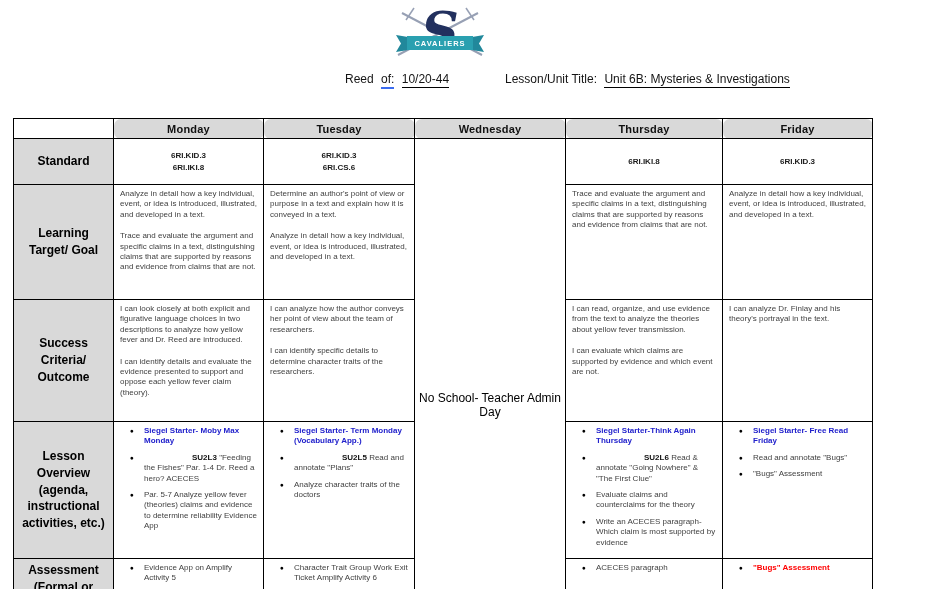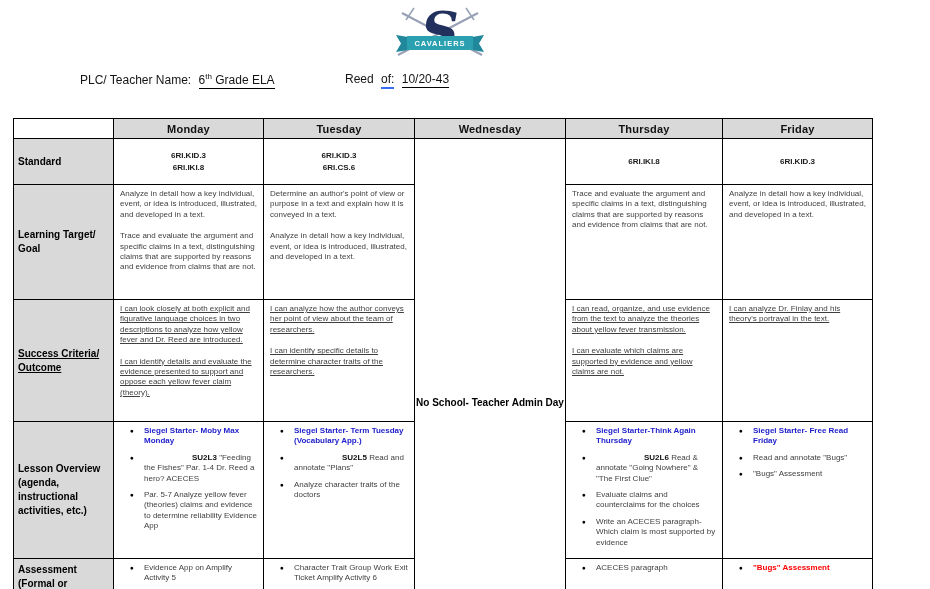--- a/index.html
+++ b/index.html
@@ -16,35 +16,35 @@
   .hitem .lbl { margin-right:4px; }
   .uline { border-bottom:1px solid #000; padding-bottom:1px; }
   .of-check { border-bottom:2px solid #3b6cf0; padding-bottom:1px; margin-right:4px; }
   sup { font-size:8px; }
   
   table.plan {
     position:absolute; left:13px; top:118px; width:859px;
     border-collapse:collapse; table-layout:fixed;
   }
   table.plan td { border:1px solid #000; overflow:hidden; }
-  td.day    { background:#d9d9d9; text-align:center; font-weight:bold; font-size:11px; height:20px; letter-spacing:.2px; }
+  td.day    { background:#d9d9d9; text-align:center; font-weight:bold; font-size:11px; height:20px; letter-spacing:.2px;border-radius:7px; }
   td.corner { background:#fff; height:20px; }
   td.rowlabel {
-    background:#d9d9d9; text-align:left; vertical-align:middle;
-    font-weight:bold; font-size:10px; padding:3px 4px; line-height:1.4; color:#000;
+    background:#d9d9d9; text-align:center; vertical-align:middle;
+    font-weight:bold; font-size:12px; padding:3px 4px; line-height:1.4; color:#000;
   }
   td.std  { vertical-align:middle; text-align:center; font-weight:bold; font-size:8px; line-height:1.5; color:#1a1a1a; }
   td.body { vertical-align:top; font-size:8px; color:#3f3f3f; padding:4px 6px; line-height:1.3; }
   tr.r-standard td { height:46px; }
   tr.r-lt td       { height:115px; }
-  tr.r-sc td       { height:122px;text-decoration:underline; }
+  tr.r-sc td       { height:122px; }
   tr.r-lo td       { height:132px; }
   tr.r-as td       { height:52px; }
   td.wed { vertical-align:middle; text-align:center; padding-top:56px; }
-  .wednote { font-weight:bold; font-size:10px; color:#000; }
+  .wednote { font-weight:normal; font-size:12px; color:#000; }
   .para + .para { margin-top:11px; }
   .std-line { line-height:1.5; }
   
   .bullet-item { display:flex; margin-bottom:6px; }
   .bullet-dot  { flex:none; width:24px; text-align:center; font-size:6.5px; color:#000; padding-top:1px; line-height:inherit; }
   .bullet-text { flex:1; }
   .seg-bold { font-weight:bold; color:#111;margin-left:48px; }
   .seg-blue { font-weight:bold; color:#2121cc; }
   .seg-red  { font-weight:bold; color:#ff0000; }
 </style>
@@ -68,28 +68,28 @@
       <g>
         <polygon points="10,32 22,34 22,47 10,49 15,40.5" fill="#21889b"></polygon>
         <polygon points="98,32 86,34 86,47 98,49 93,40.5" fill="#21889b"></polygon>
         <rect x="21" y="33" width="66" height="14" fill="#2aa0b0"></rect>
         <text x="54" y="43" text-anchor="middle" font-family="Liberation Sans, sans-serif" font-size="7.5" font-weight="bold" fill="#ffffff" letter-spacing="1">CAVALIERS</text>
       </g>
     </svg>
   </div>
 
   <div class="hline">
-    <span class="hitem" style="left:80px">
-      <span class="lbl">PLC/ Teacher Name:</span>
-      <span class="uline"><span>6</span><sup>th</sup> <span>Grade ELA</span></span>
-    </span>
     <span class="hitem" style="left:345px">
       <span class="lbl">Reed</span>
       <span class="of-check">of:</span>
-      <span class="uline">10/20-43</span>
+      <span class="uline">10/20-44</span>
+    </span>
+    <span class="hitem" style="left:505px">
+      <span class="lbl">Lesson/Unit Title:</span>
+      <span class="uline">Unit 6B: Mysteries &amp; Investigations</span>
     </span>
   </div>
 
   <table class="plan">
     <colgroup>
       <col style="width:100px">
         <col style="width:150px">
         <col style="width:151px">
       <col style="width:151px">
         <col style="width:157px">
@@ -146,21 +146,21 @@
       <td class="body">
             <div class="para">I can look closely at both explicit and figurative language choices in two descriptions to analyze how yellow fever and Dr. Reed are introduced.</div>
             <div class="para">I can identify details and evaluate the evidence presented to support and oppose each yellow fever claim (theory).</div>
           </td>
       <td class="body">
             <div class="para">I can analyze how the author conveys her point of view about the team of researchers.</div>
             <div class="para">I can identify specific details to determine character traits of the researchers.</div>
           </td>
       <td class="body">
             <div class="para">I can read, organize, and use evidence from the text to analyze the theories about yellow fever transmission.</div>
-            <div class="para">I can evaluate which claims are supported by evidence and yellow claims are not.</div>
+            <div class="para">I can evaluate which claims are supported by evidence and which event are not.</div>
           </td>
       <td class="body">
             <div class="para">I can analyze Dr. Finlay and his theory's portrayal in the text.</div>
           </td>
     </tr>
     <tr class="r-lo">
       <td class="rowlabel">Lesson Overview (agenda, instructional activities, etc.)</td>
       <td class="body">
             <div class="bullet-item">
               <span class="bullet-dot">●</span>
@@ -171,21 +171,21 @@
               <span class="bullet-text"><span class="seg-bold">SU2L3</span><span> "Feeding the Fishes" Par. 1-4 Dr. Reed a hero? ACECES</span></span>
             </div>
             <div class="bullet-item">
               <span class="bullet-dot">●</span>
               <span class="bullet-text"><span>Par. 5-7 Analyze yellow fever (theories) claims and evidence to determine reliability Evidence App</span></span>
             </div>
           </td>
       <td class="body">
             <div class="bullet-item">
               <span class="bullet-dot">●</span>
-              <span class="bullet-text"><span class="seg-blue">Siegel Starter- Term Tuesday (Vocabulary App.)</span></span>
+              <span class="bullet-text"><span class="seg-blue">Siegel Starter- Term Monday (Vocabulary App.)</span></span>
             </div>
             <div class="bullet-item">
               <span class="bullet-dot">●</span>
               <span class="bullet-text"><span class="seg-bold">SU2L5</span><span> Read and annotate "Plans"</span></span>
             </div>
             <div class="bullet-item">
               <span class="bullet-dot">●</span>
               <span class="bullet-text"><span>Analyze character traits of the doctors</span></span>
             </div>
           </td>
@@ -193,21 +193,21 @@
             <div class="bullet-item">
               <span class="bullet-dot">●</span>
               <span class="bullet-text"><span class="seg-blue">Siegel Starter-Think Again Thursday</span></span>
             </div>
             <div class="bullet-item">
               <span class="bullet-dot">●</span>
               <span class="bullet-text"><span class="seg-bold">SU2L6</span><span> Read &amp; annotate "Going Nowhere" &amp; "The First Clue"</span></span>
             </div>
             <div class="bullet-item">
               <span class="bullet-dot">●</span>
-              <span class="bullet-text"><span>Evaluate claims and counterclaims for the choices</span></span>
+              <span class="bullet-text"><span>Evaluate claims and counterclaims for the theory</span></span>
             </div>
             <div class="bullet-item">
               <span class="bullet-dot">●</span>
               <span class="bullet-text"><span>Write an ACECES paragraph- Which claim is most supported by evidence</span></span>
             </div>
           </td>
       <td class="body">
             <div class="bullet-item">
               <span class="bullet-dot">●</span>
               <span class="bullet-text"><span class="seg-blue">Siegel Starter- Free Read Friday</span></span>

